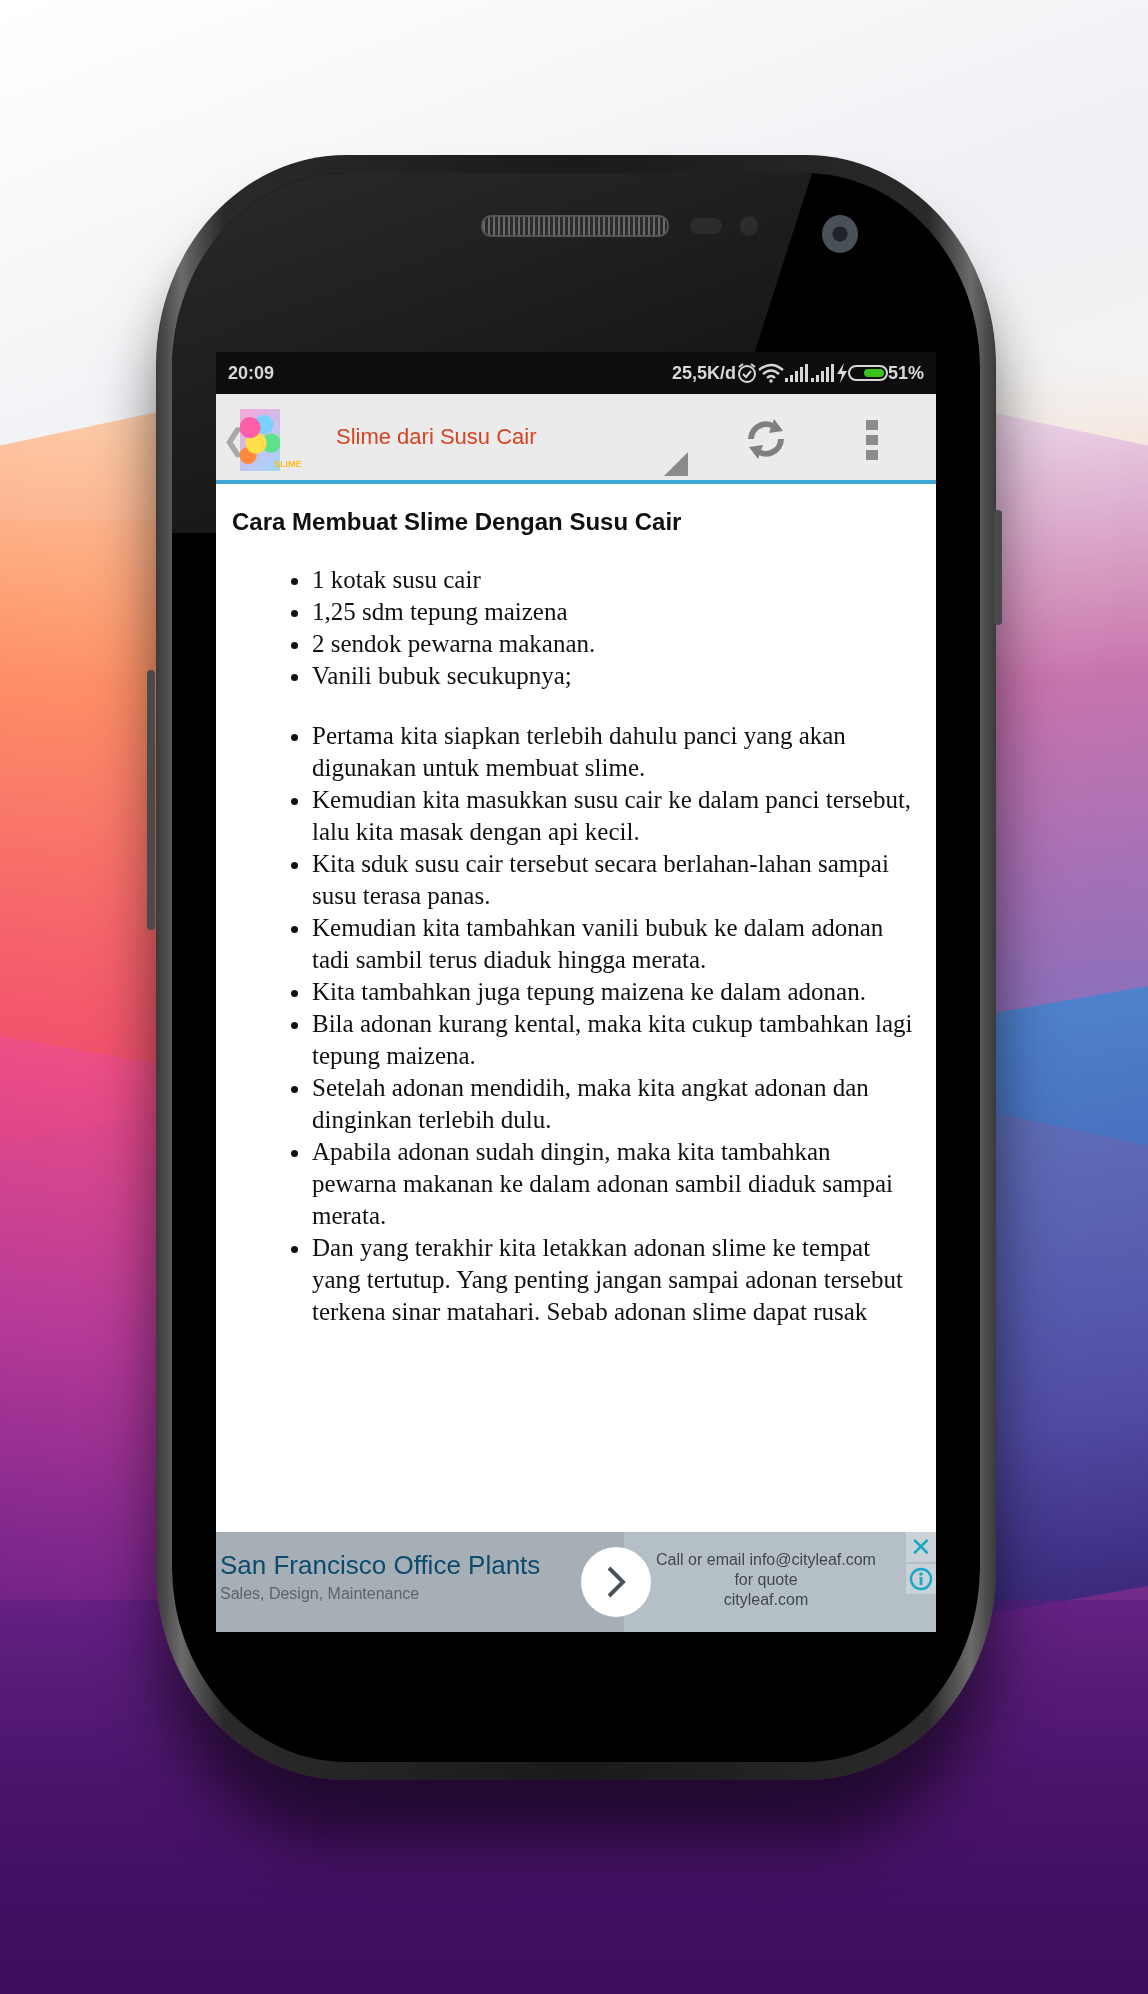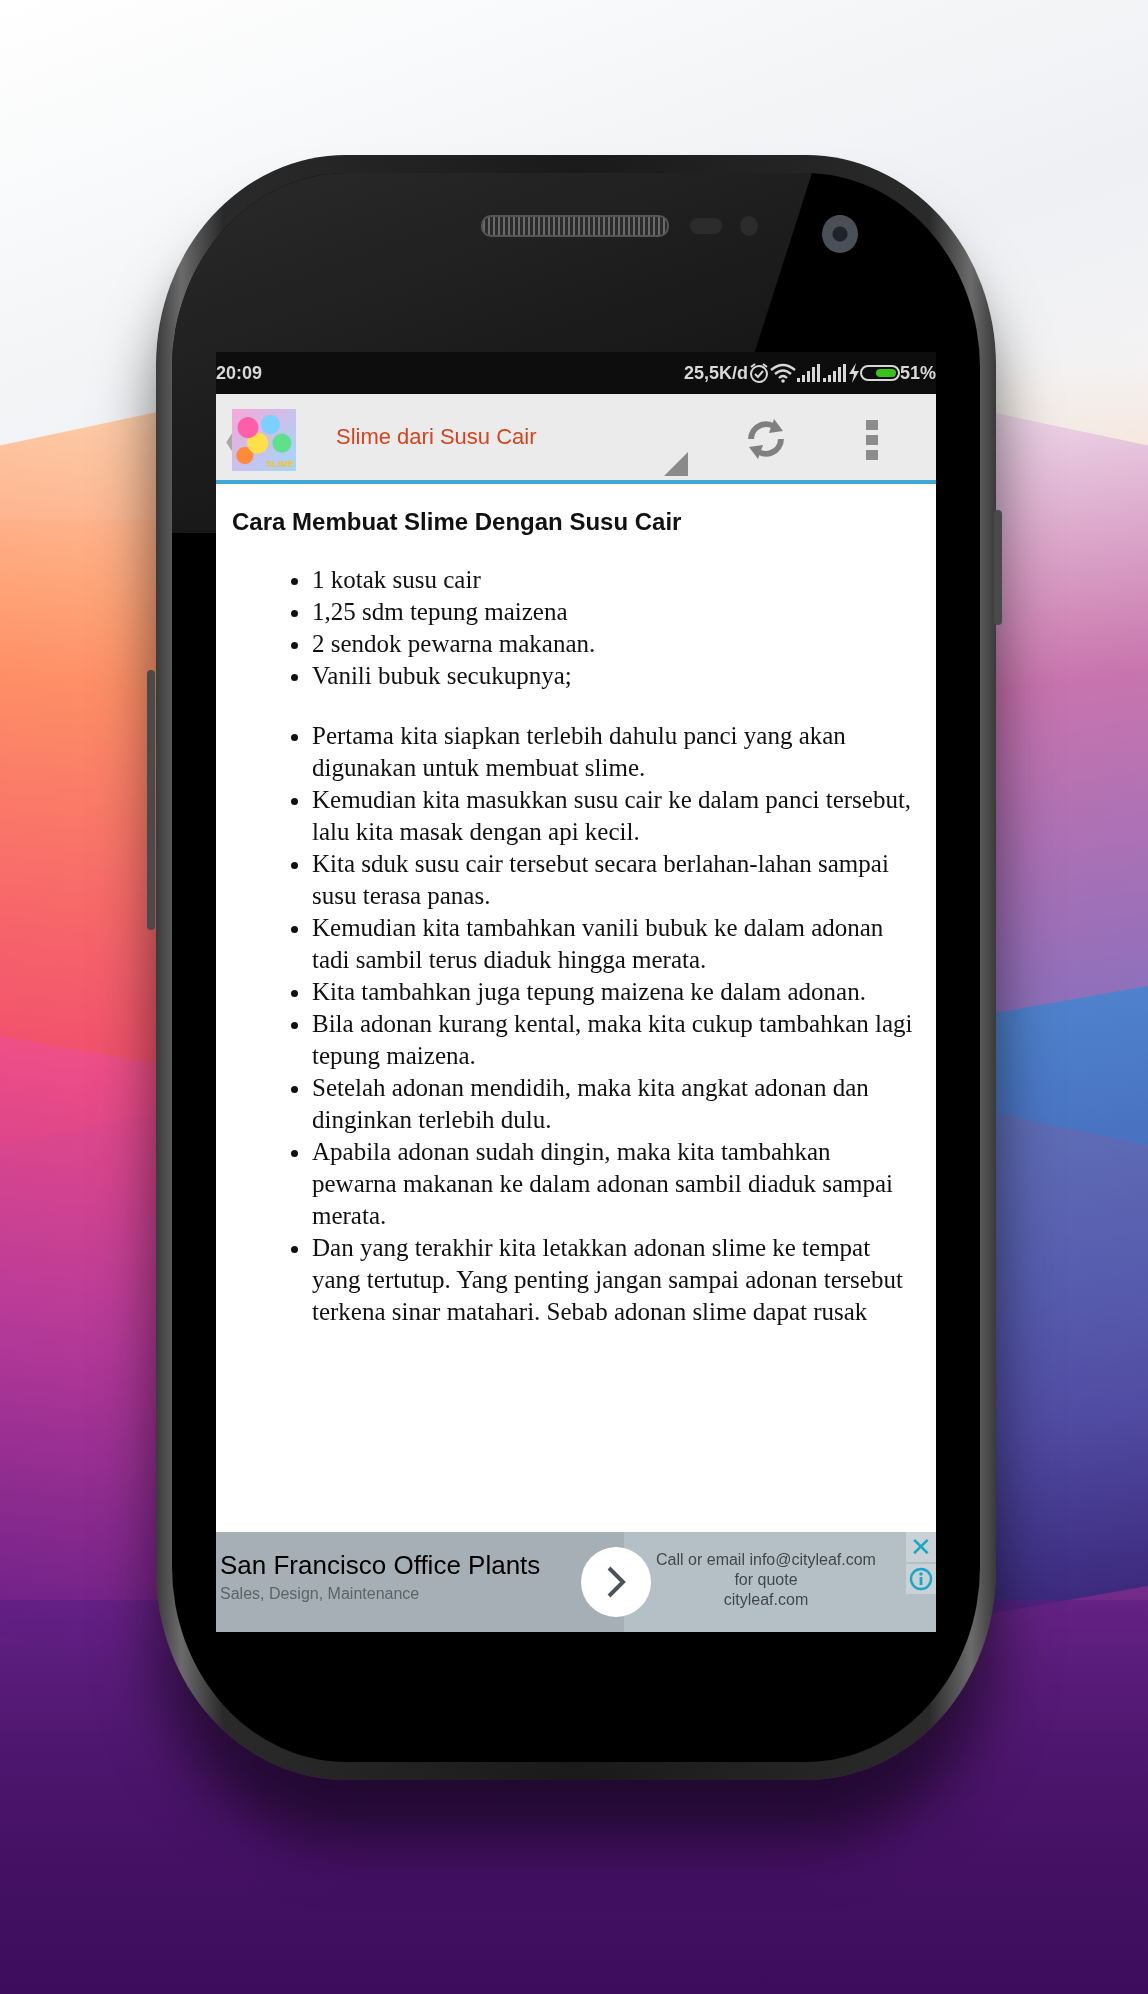--- a/index.html
+++ b/index.html
@@ -41,35 +41,35 @@
   .sensor { position: absolute; border-radius: 50%; background: #2c2c2c; }
   .camera { position: absolute; left: 822px; top: 215px; width: 36px; height: 38px; border-radius: 50%; background: radial-gradient(circle at 50% 50%, #20242a 0 7px, #4a5058 8px 100%); }
 
   .screen {
     position: absolute; left: 216px; top: 352px; width: 720px; height: 1280px;
     background: #fff; overflow: hidden;
   }
   .statusbar {
     height: 42px; background: #0d0d0d; color: #d8d8d8;
     display: flex; align-items: center; justify-content: space-between;
-    padding: 0 0; font-size: 18px; font-weight: bold; box-sizing: border-box;
+    padding: 0 12px; font-size: 18px; font-weight: bold; box-sizing: border-box;
   }
   .status-right { display: flex; align-items: center; gap: 0; }
   .status-right svg { display: block; }
   .battery { display: flex; align-items: center; }
   .battery-body { width: 40px; height: 16px; border: 2px solid #d8d8d8; border-radius: 8px; box-sizing: border-box; position: relative; }
   .battery-fill { position: absolute; right: 2px; top: 2px; width: 20px; height: 8px; background: #3ac21c; border-radius: 4px; }
 
   .appbar {
     height: 90px; background: #ebebeb; position: relative;
     border-bottom: 4px solid #3fa9d6; box-sizing: border-box;
   }
   .back-chev { position: absolute; left: 6px; top: 28px; color: #a8a8a8; font-size: 30px; }
   .app-icon {
-    position: absolute; left: 16px; top: 15px; width: 64px; height: 62px;
+    position: absolute; left: 24px; top: 15px; width: 40px; height: 62px;
     background:
       radial-gradient(circle at 25% 30%, #ff5fa8 0 10px, transparent 11px),
       radial-gradient(circle at 60% 25%, #7ad0ff 0 9px, transparent 10px),
       radial-gradient(circle at 40% 55%, #ffe04a 0 10px, transparent 11px),
       radial-gradient(circle at 78% 55%, #5fe08a 0 9px, transparent 10px),
       radial-gradient(circle at 20% 75%, #ff8a3c 0 8px, transparent 9px),
       linear-gradient(135deg, #f7a8d8, #9fd8ff);
   }
   .app-icon-label { position: absolute; left: 34px; bottom: 2px; font-size: 9px; font-weight: bold; color: #ffbf1f; }
   .app-title { position: absolute; left: 120px; top: 30px; font-size: 22px; color: #d8431f; }
@@ -81,21 +81,21 @@
   .content { padding: 12px 16px 0 16px; color: #111; font-size: 25px; line-height: 32px; }
   .content h2 { font-size: 24px; font-weight: bold; margin: 10px 0 26px 0; line-height: 32px; }
   .content ul { margin: 0 0 28px 0; padding-left: 80px; font-family: Liberation Serif, serif; }
   .content li { margin: 0; }
 
   .ad {
     position: absolute; left: 0; top: 1180px; width: 720px; height: 100px;
     background: #a5afb5; overflow: hidden;
   }
   .ad-right-panel { position: absolute; left: 408px; top: 0; width: 312px; height: 100px; background: #b5c0c6; }
-  .ad-title { position: absolute; left: 4px; top: 18px; font-size: 26px; color: #000000; white-space: nowrap; }
+  .ad-title { position: absolute; left: 4px; top: 18px; font-size: 26px; color: #0c4a6e; white-space: nowrap; }
   .ad-sub { position: absolute; left: 4px; top: 53px; font-size: 16px; color: #5c6468; }
   .ad-go { position: absolute; left: 365px; top: 15px; width: 70px; height: 70px; border-radius: 50%; background: #fff; display: flex; align-items: center; justify-content: center; }
   .ad-right-text { position: absolute; left: 420px; top: 18px; width: 260px; text-align: center; font-size: 16px; line-height: 20px; color: #41484c; }
   .ad-close { position: absolute; right: 0; top: 0; width: 30px; height: 30px; background: #c9d2d6; color: #19a7c6; font-size: 26px; display: flex; align-items: center; justify-content: center; }
   .ad-info { position: absolute; right: 0; top: 32px; width: 30px; height: 30px; background: #c9d2d6; display: flex; align-items: center; justify-content: center; }
 </style>
 </head>
 <body>
 
 <div class="bg-poly">

